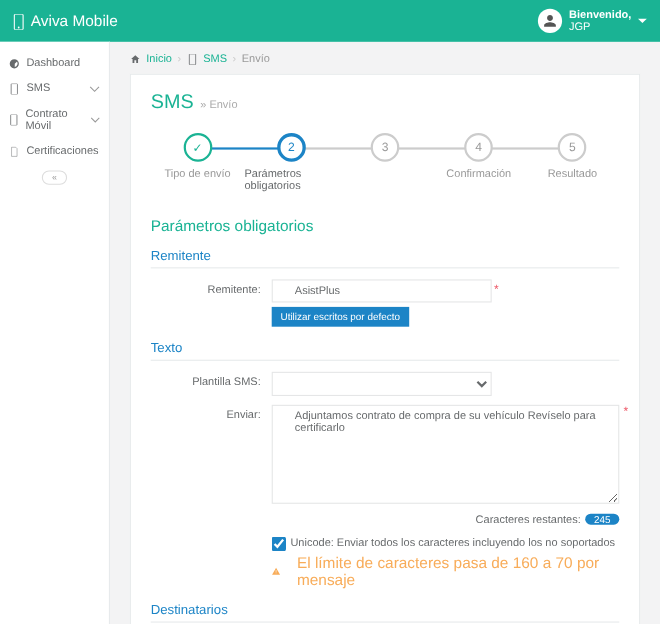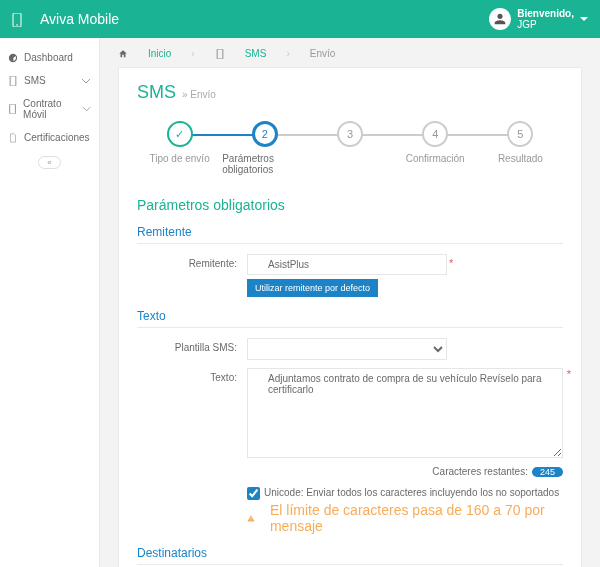--- a/index.html
+++ b/index.html
@@ -1,34 +1,34 @@
 <!DOCTYPE html>
 <html><head>
 <meta charset="utf-8">
 <style>
 *{box-sizing:border-box;margin:0;padding:0;font-family:-apple-system,BlinkMacSystemFont,"Segoe UI",Helvetica,Arial,sans-serif}
 body{background:#f3f3f4;font-size:11px;color:#676a6c}
 .topbar{background:#1ab394;height:38px;display:flex;align-items:center;padding:0 12px;justify-content:space-between}
-.brand{color:#fff;font-size:14px;font-weight:500;display:flex;align-items:flex-end;gap:18px}
+.brand{color:#fff;font-size:14px;font-weight:500;display:flex;align-items:flex-end;gap:6px}
 .user-area{display:flex;align-items:center;gap:6px;color:#fff;font-size:10px;line-height:1.1}
 .avatar{width:22px;height:22px;border-radius:50%;background:#fff;display:flex;align-items:center;justify-content:center}
 .avatar svg{width:16px;height:16px;fill:#555}
 .user-text{text-align:left}
 .user-text .w{font-weight:700}
 .caret{border-left:4px solid transparent;border-right:4px solid transparent;border-top:4px solid #fff}
 .layout{display:flex}
 .sidebar{width:100px;background:#fff;min-height:529px;border-right:1px solid #e7eaec;padding-top:8px}
 .nav-item{display:flex;align-items:center;padding:6px 8px;cursor:pointer;color:#676a6c;font-size:10px;justify-content:space-between}
 .nav-item .lbl{display:flex;align-items:center;gap:6px}
 .nav-item svg{width:10px;height:10px;fill:#676a6c}
 .chev{width:8px;height:8px}
 .collapse-btn{text-align:center;margin-top:6px}
 .collapse-btn span{display:inline-block;border:1px solid #ddd;border-radius:8px;padding:1px 8px;font-size:8px;color:#999;cursor:pointer}
 .main{flex:1;padding:0 18px 22px}
-.breadcrumb{display:flex;align-items:center;gap:20px;padding:10px 0 8px;font-size:10px;color:#999}
+.breadcrumb{display:flex;align-items:center;gap:5px;padding:10px 0 8px;font-size:10px;color:#999}
 .breadcrumb a{color:#1ab394;text-decoration:none}
 .breadcrumb .sep{color:#ccc}
 .bc-icon{width:10px;height:10px;fill:#676a6c}
 .panel{background:#fff;border:1px solid #e7eaec;padding:14px 18px}
 .page-title{color:#1ab394;font-size:18px;font-weight:400;display:flex;align-items:baseline;gap:6px}
 .page-title .sub{color:#aaa;font-size:10px}
 .steps{display:flex;justify-content:space-around;margin:18px 0 22px;position:relative}
 .step{display:flex;flex-direction:column;align-items:center;gap:6px;font-size:10px;color:#999;flex:1;position:relative}
 .step.active{color:#676a6c}
 .circle{width:26px;height:26px;border-radius:50%;border:2px solid #ccc;display:flex;align-items:center;justify-content:center;background:#fff;font-size:11px;color:#999;z-index:2;position:relative}
@@ -175,33 +175,33 @@
         </div>
       </div>
 
       <div class="section-title">Parámetros obligatorios</div>
 
       <div class="subsection">Remitente</div>
       <div class="form-row">
         <div class="form-label">Remitente:</div>
         <div class="form-field">
           <input class="text-input" value="AsistPlus" style=""><span class="req">*</span><br>
-          <button class="btn-small">Utilizar remitente por defecto</button>
+          <button class="btn-small">Utilizar escritos por defecto</button>
         </div>
       </div>
 
       <div class="subsection">Texto</div>
       <div class="form-row">
         <div class="form-label">Plantilla SMS:</div>
         <div class="form-field">
           <select class="text-input"><option></option></select>
         </div>
       </div>
       <div class="form-row">
-        <div class="form-label">Texto:</div>
+        <div class="form-label">Enviar:</div>
         <div class="form-field" style="position:relative">
           <span class="req" style="position:absolute;right:-8px;top:0">*</span>
           <textarea class="text-input" style="">Adjuntamos contrato de compra de su vehículo Revíselo para certificarlo</textarea>
           <div class="counters">
             <div><span>Caracteres restantes:</span><span class="pill">245</span></div>
           </div>
           <label class="checkline">
             <input type="checkbox" checked="" style="">
             <span>Unicode: Enviar todos los caracteres incluyendo los no soportados</span>
           </label>

